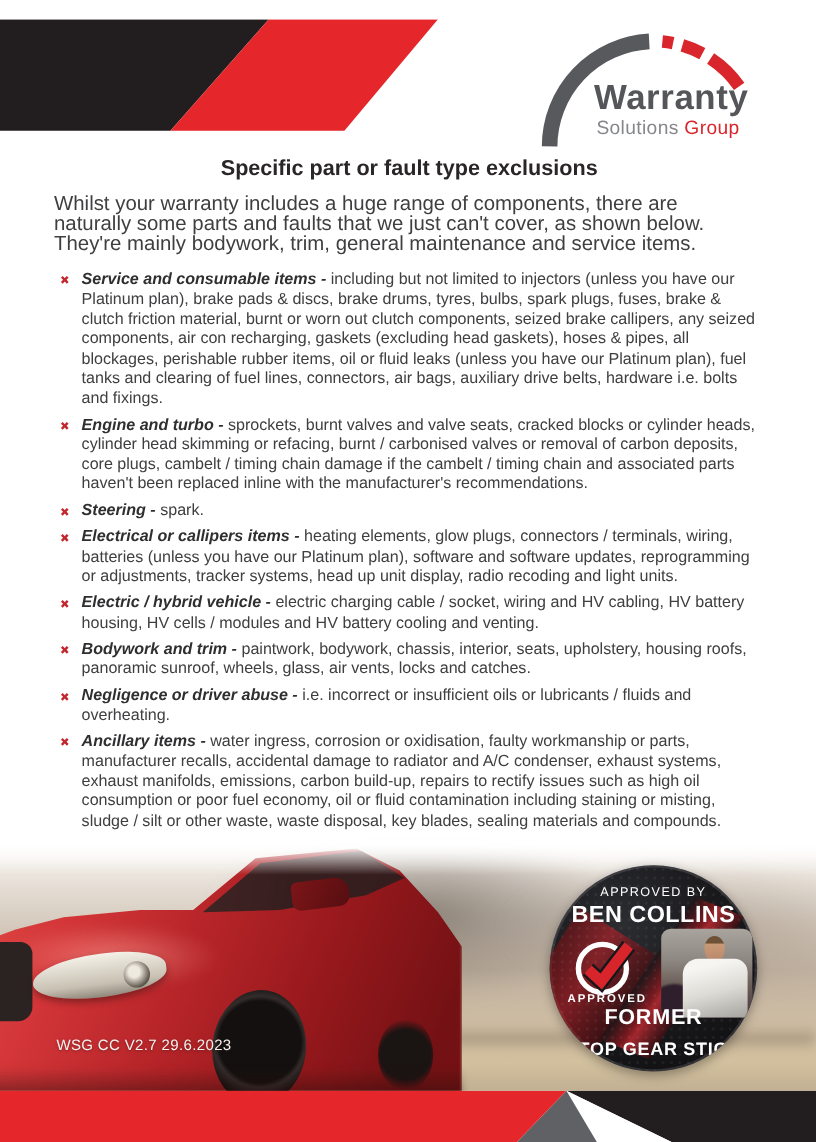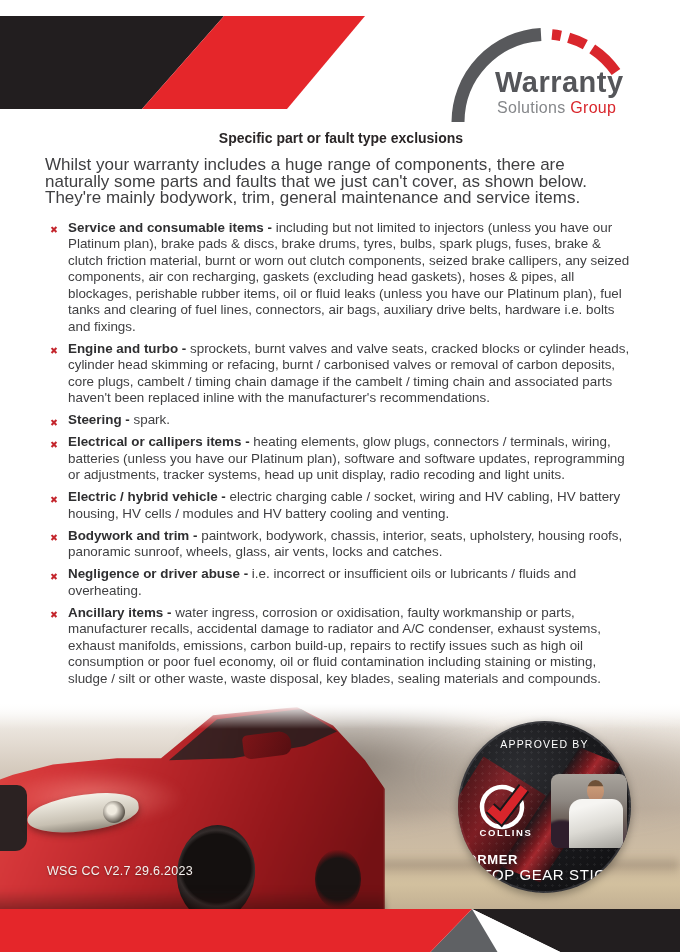--- a/index.html
+++ b/index.html
@@ -10,26 +10,26 @@
   
   .hdr-shapes { position:absolute; top:0; left:0; }
   .logo { position:absolute; top:6px; left:440px; width:232px; height:102px; }
   .logo-arc { position:absolute; top:0; left:0; }
   .logo-word { position:absolute; top:44px; left:55px; font-size:29px; font-weight:700; letter-spacing:.5px; color:#55565a; }
   .logo-sub { position:absolute; top:77px; left:57px; font-size:16px; font-weight:400; letter-spacing:.3px; color:#85878a; }
   .logo-sub .grp { color:#d9262c; }
 
   
   .content { position:absolute; top:114px; left:45px; width:596px; color:#414042; }
-  h1.title { font-size:14px; font-weight:700; color:#2a2627; text-align:center; width:592px; }
+  h1.title { font-size:18px; font-weight:700; color:#2a2627; text-align:center; width:592px; }
   .intro { margin-top:11px; width:578px; font-size:17px; line-height:16.5px; color:#3f3f41; }
   ul.excl-list { margin-top:13px; margin-left:5px; list-style:none; width:586px; }
   li.excl { position:relative; padding-left:18px; margin-bottom:5.5px; font-size:13.4px; line-height:16.5px; color:#3f3f41; }
   li.excl .x { position:absolute; left:0; top:2.5px; font-size:9.5px; color:#c4262d; font-weight:700; }
-  li.excl .lbl { color:#2f2f31; }
+  li.excl .lbl { color:#2f2f31;font-style:italic; }
 
   
   .photo { position:absolute; top:683px; left:0; width:680px; height:210px; overflow:hidden; }
   .photo > div { position:absolute; }
   .ph-sky { inset:0; background:linear-gradient(180deg,#ffffff 0%,#efeae4 10%,#d9cfc3 30%,#c2b3a2 52%,#cdbca3 72%,#d8c5a6 82%,#c6b59b 92%,#b7a78f 100%); }
   .ph-mount1 { right:180px; top:5px; width:330px; height:130px; background:radial-gradient(ellipse at 55% 45%, rgba(105,95,86,.7), rgba(105,95,86,0) 70%); filter:blur(7px); }
   .ph-mount2 { right:-60px; top:20px; width:320px; height:110px; background:radial-gradient(ellipse at 50% 50%, rgba(140,125,110,.45), rgba(140,125,110,0) 72%); filter:blur(8px); }
   .ph-horizon { left:0; bottom:34px; width:100%; height:16px; background:rgba(118,102,86,.38); filter:blur(5px); }
   .ph-road { left:0; bottom:0; width:100%; height:44px; background:linear-gradient(180deg, rgba(208,188,152,0) 0%, #d2c09e 45%, #c2b093 100%); }
   .car { left:-15px; top:8px; width:400px; height:205px; }
@@ -58,22 +58,22 @@
   .b-top { top:17px; left:0; width:100%; text-align:center; color:#fff; font-weight:400; font-size:10.5px; letter-spacing:1.2px; }
   .b-name { top:30px; left:0; width:100%; text-align:center; color:#fff; font-weight:700; font-size:19.5px; letter-spacing:.4px; }
   .b-check { left:16px; top:54px; width:62px; height:62px; }
   .b-approved { left:4px; top:106px; width:88px; text-align:center; color:#fff; font-weight:700; font-size:9.5px; letter-spacing:1.6px; }
   .driver { left:93px; top:53px; width:76px; height:74px; border-radius:8px; overflow:hidden;
             background:linear-gradient(180deg,#a9a49d 0%,#8e8882 35%,#6c6059 62%,#483440 100%); }
   .driver > div { position:absolute; }
   .d-wheel { left:-10px; bottom:-8px; width:42px; height:36px; border-radius:50%; background:#2f1e2c; filter:blur(1px); }
   .d-head { left:36px; top:6px; width:17px; height:21px; border-radius:50% 50% 46% 46%; background:linear-gradient(180deg,#6f5138 0%,#6f5138 28%,#c99a77 32%,#b8876a 100%); }
   .d-suit { left:18px; top:25px; width:54px; height:50px; border-radius:13px 11px 2px 2px; background:linear-gradient(165deg,#f6f5f2 18%,#dcdad4 55%,#a9a7a1 95%); }
-  .b-former { top:131px; left:0; width:100%; text-align:left; color:#fff; font-weight:700; font-size:13px; letter-spacing:.6px; }
-  .b-stig { top:145px; left:0; width:100%; text-align:center; color:#fff; font-weight:400; font-size:15px; letter-spacing:.6px; }
+  .b-former { top:116px; left:0; width:100%; text-align:center; color:#fff; font-weight:700; font-size:18px; letter-spacing:.6px; }
+  .b-stig { top:145px; left:0; width:100%; text-align:center; color:#fff; font-weight:700; font-size:15px; letter-spacing:.6px; }
 
   
   .band { position:absolute; top:893px; left:0; }
 </style>
 </head>
 <body>
 
 <div class="page">
 
   <svg class="hdr-shapes" width="680" height="94" viewBox="0 0 680 94">
@@ -126,28 +126,29 @@
     <div class="ph-fade"></div>
   </div>
 
   <div class="version">WSG CC V2.7 29.6.2023</div>
 
   <div class="badge">
     <div class="b-rib1"></div>
     <div class="b-rib2"></div>
     <div class="b-dots"></div>
     <div class="b-top">APPROVED BY</div>
+    <div class="b-name">BEN COLLINS</div>
     <div class="b-check">
       <svg width="62" height="62" viewBox="0 0 62 62">
         <circle cx="28" cy="32" r="20" fill="none" stroke="#ffffff" stroke-width="4.5"></circle>
         <path d="M 16 33 L 27 43 L 50 13" fill="none" stroke="#17171a" stroke-width="13"></path>
         <path d="M 16 33 L 27 43 L 50 13" fill="none" stroke="#d8252b" stroke-width="9"></path>
       </svg>
     </div>
-    <div class="b-approved">COLLINS</div>
+    <div class="b-approved">APPROVED</div>
     <div class="driver">
       <div class="d-wheel"></div>
       <div class="d-head"></div>
       <div class="d-suit"></div>
     </div>
     <div class="b-former">FORMER</div>
     <div class="b-stig">TOP GEAR STIG</div>
   </div>
 
   <svg class="band" width="680" height="59" viewBox="0 0 680 59">

